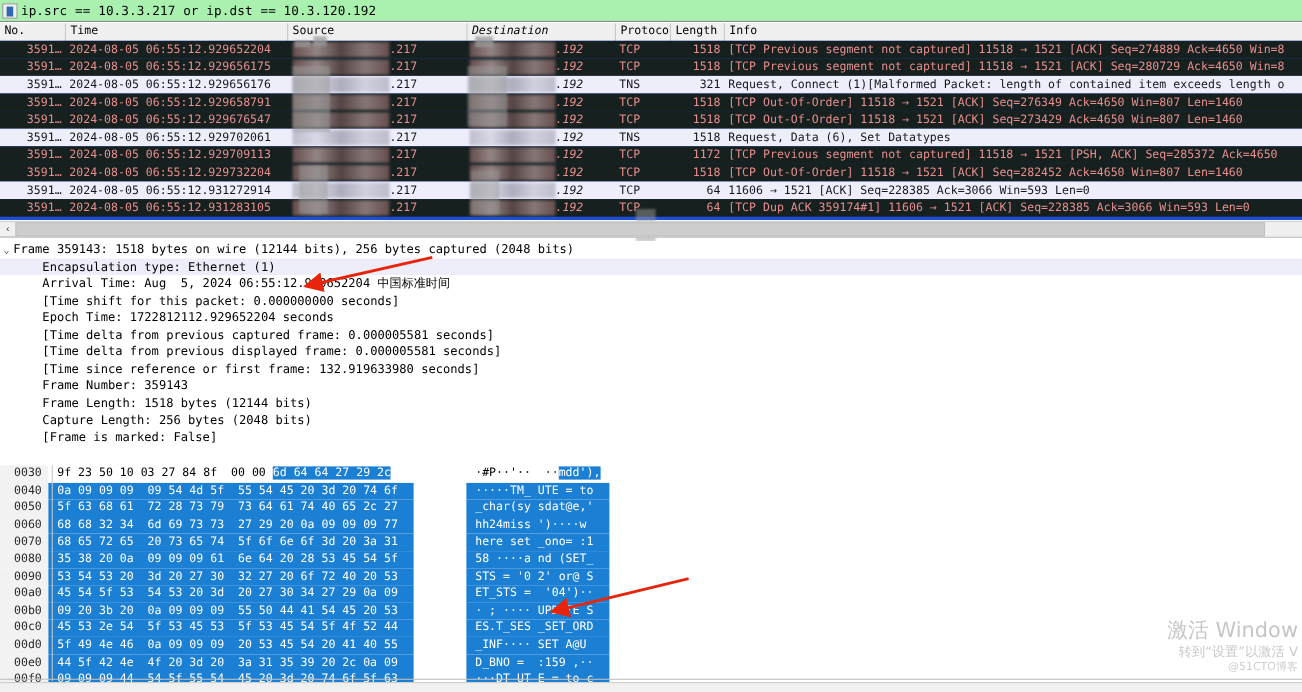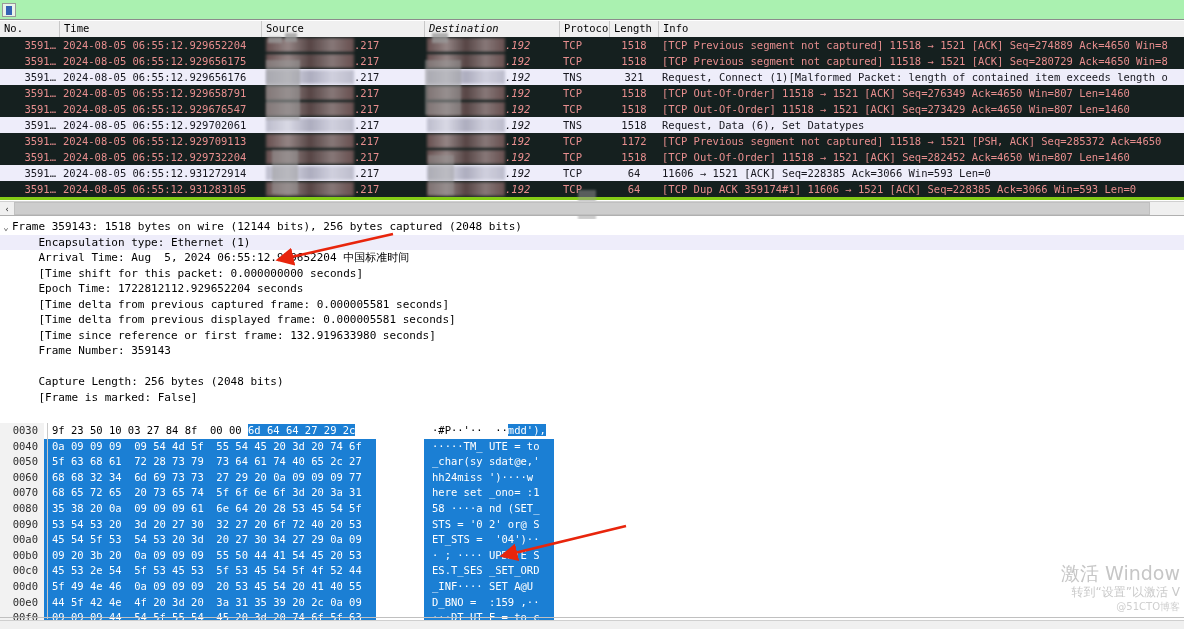--- a/index.html
+++ b/index.html
@@ -42,36 +42,36 @@
     font-family: "DejaVu Sans Mono", "Liberation Mono", monospace;
   }
   .plist-head .col {
     border-right: 1px solid #c8c8c8;
     padding-left: 4px; line-height: 15px; white-space: nowrap; overflow: hidden;
   }
 
   
   .plist {
     position: absolute; left: 0; top: 37px; width: 1184px; height: 163px;
-    background: #84cc16; overflow: hidden;
+    background: #1d4ed8; overflow: hidden;
   }
   .prow {
     display: flex; height: 16px; line-height: 16px;
     font-size: 10.5px; white-space: nowrap;
     font-family: "DejaVu Sans Mono", "Liberation Mono", monospace;
   }
   .prow.dark  { background: #15201f; color: #e78e8e; }
   .prow.light { background: #eeedfa; color: #16161e; }
   .prow .c { overflow: hidden; padding-left: 3px; }
   .c-no   { width: 60px;  text-align: right; padding-right: 4px; }
   .c-time { width: 202px; }
   .c-src  { width: 163px; position: relative; }
   .c-dst  { width: 135px; position: relative; font-style: italic; }
   .c-prot { width: 50px; padding-left: 5px; }
-  .c-len  { width: 49px;  text-align: center; padding-right: 4px; }
+  .c-len  { width: 49px;  text-align: right; padding-right: 4px; }
   .c-info { flex: 1; }
 
   
   .blur {
     position: absolute; top: 1px; height: 14px;
     background: linear-gradient(90deg,#6b5151,#9b8b8b,#5a4747,#8d7d7d,#6b5151);
     filter: blur(1.6px); opacity: .95;
   }
   .prow.light .blur {
     background: linear-gradient(90deg,#b9b9c9,#d8d8e4,#a9a9bb,#cfcfdd,#b9b9c9);
@@ -152,20 +152,21 @@
   .wm2 { font-size: 12px; line-height: 16px; color:#c9c9c9; }
   .wm3 { font-size: 10px; line-height: 13px; color:#cfcfcf; }
 </style>
 </head>
 <body>
 
 <div id="app">
 
   <div class="filter-bar">
     <span class="filter-icon"></span>
+    <span class="filter-text">ip.src == 10.3.3.217 or ip.dst == 10.3.120.192</span>
   </div>
 
   <div class="plist-head">
     <div class="col c-no" style="text-align:left;padding-right:0">No.</div>
     <div class="col c-time">Time</div>
     <div class="col c-src">Source</div>
     <div class="col c-dst">Destination</div>
     <div class="col c-prot" style="padding-left:4px">Protocol</div>
     <div class="col c-len" style="text-align:right;padding-right:17px">Length</div>
     <div class="col c-info" style="border-right:none">Info</div>
@@ -343,21 +344,21 @@
   <div class="detail" id="detail">
       <div class="dline"><span class="twisty">⌄</span><span></span><span>Frame 359143: 1518 bytes on wire (12144 bits), 256 bytes captured (2048 bits)</span></div>
       <div class="dline sel"><span class="twisty"></span><span>    </span><span>Encapsulation type: Ethernet (1)</span></div>
       <div class="dline"><span class="twisty"></span><span>    </span><span>Arrival Time: Aug  5, 2024 06:55:12.929652204 </span><span class="cjk">中国标准时间</span></div>
       <div class="dline"><span class="twisty"></span><span>    </span><span>[Time shift for this packet: 0.000000000 seconds]</span></div>
       <div class="dline"><span class="twisty"></span><span>    </span><span>Epoch Time: 1722812112.929652204 seconds</span></div>
       <div class="dline"><span class="twisty"></span><span>    </span><span>[Time delta from previous captured frame: 0.000005581 seconds]</span></div>
       <div class="dline"><span class="twisty"></span><span>    </span><span>[Time delta from previous displayed frame: 0.000005581 seconds]</span></div>
       <div class="dline"><span class="twisty"></span><span>    </span><span>[Time since reference or first frame: 132.919633980 seconds]</span></div>
       <div class="dline"><span class="twisty"></span><span>    </span><span>Frame Number: 359143</span></div>
-      <div class="dline"><span class="twisty"></span><span>    </span></div>
+      <div class="dline"><span class="twisty"></span><span>    </span><span>Frame Length: 1518 bytes (12144 bits)</span></div>
       <div class="dline"><span class="twisty"></span><span>    </span><span>Capture Length: 256 bytes (2048 bits)</span></div>
       <div class="dline"><span class="twisty"></span><span>    </span><span>[Frame is marked: False]</span></div>
     </div>
 
   <div class="hexpane" id="hexpane">
       <div class="hexrow"><div class="hx-off">0030</div><div class="hx-bytes part-hl"><span class="pre">9f 23 50 10 03 27 84 8f  00 00 </span><span class="post">6d 64 64 27 29 2c</span></div><div class="hx-ascii part-hl"><span class="pre">·#P··'··  ··</span><span class="post">mdd'),</span></div></div>
       <div class="hexrow"><div class="hx-off">0040</div><div class="hx-bytes hl">0a 09 09 09  09 54 4d 5f  55 54 45 20 3d 20 74 6f</div><div class="hx-ascii hl">·····TM_ UTE = to</div></div>
       <div class="hexrow"><div class="hx-off">0050</div><div class="hx-bytes hl">5f 63 68 61  72 28 73 79  73 64 61 74 40 65 2c 27</div><div class="hx-ascii hl">_char(sy sdat@e,'</div></div>
       <div class="hexrow"><div class="hx-off">0060</div><div class="hx-bytes hl">68 68 32 34  6d 69 73 73  27 29 20 0a 09 09 09 77</div><div class="hx-ascii hl">hh24miss ')····w</div></div>
       <div class="hexrow"><div class="hx-off">0070</div><div class="hx-bytes hl">68 65 72 65  20 73 65 74  5f 6f 6e 6f 3d 20 3a 31</div><div class="hx-ascii hl">here set _ono= :1</div></div>

